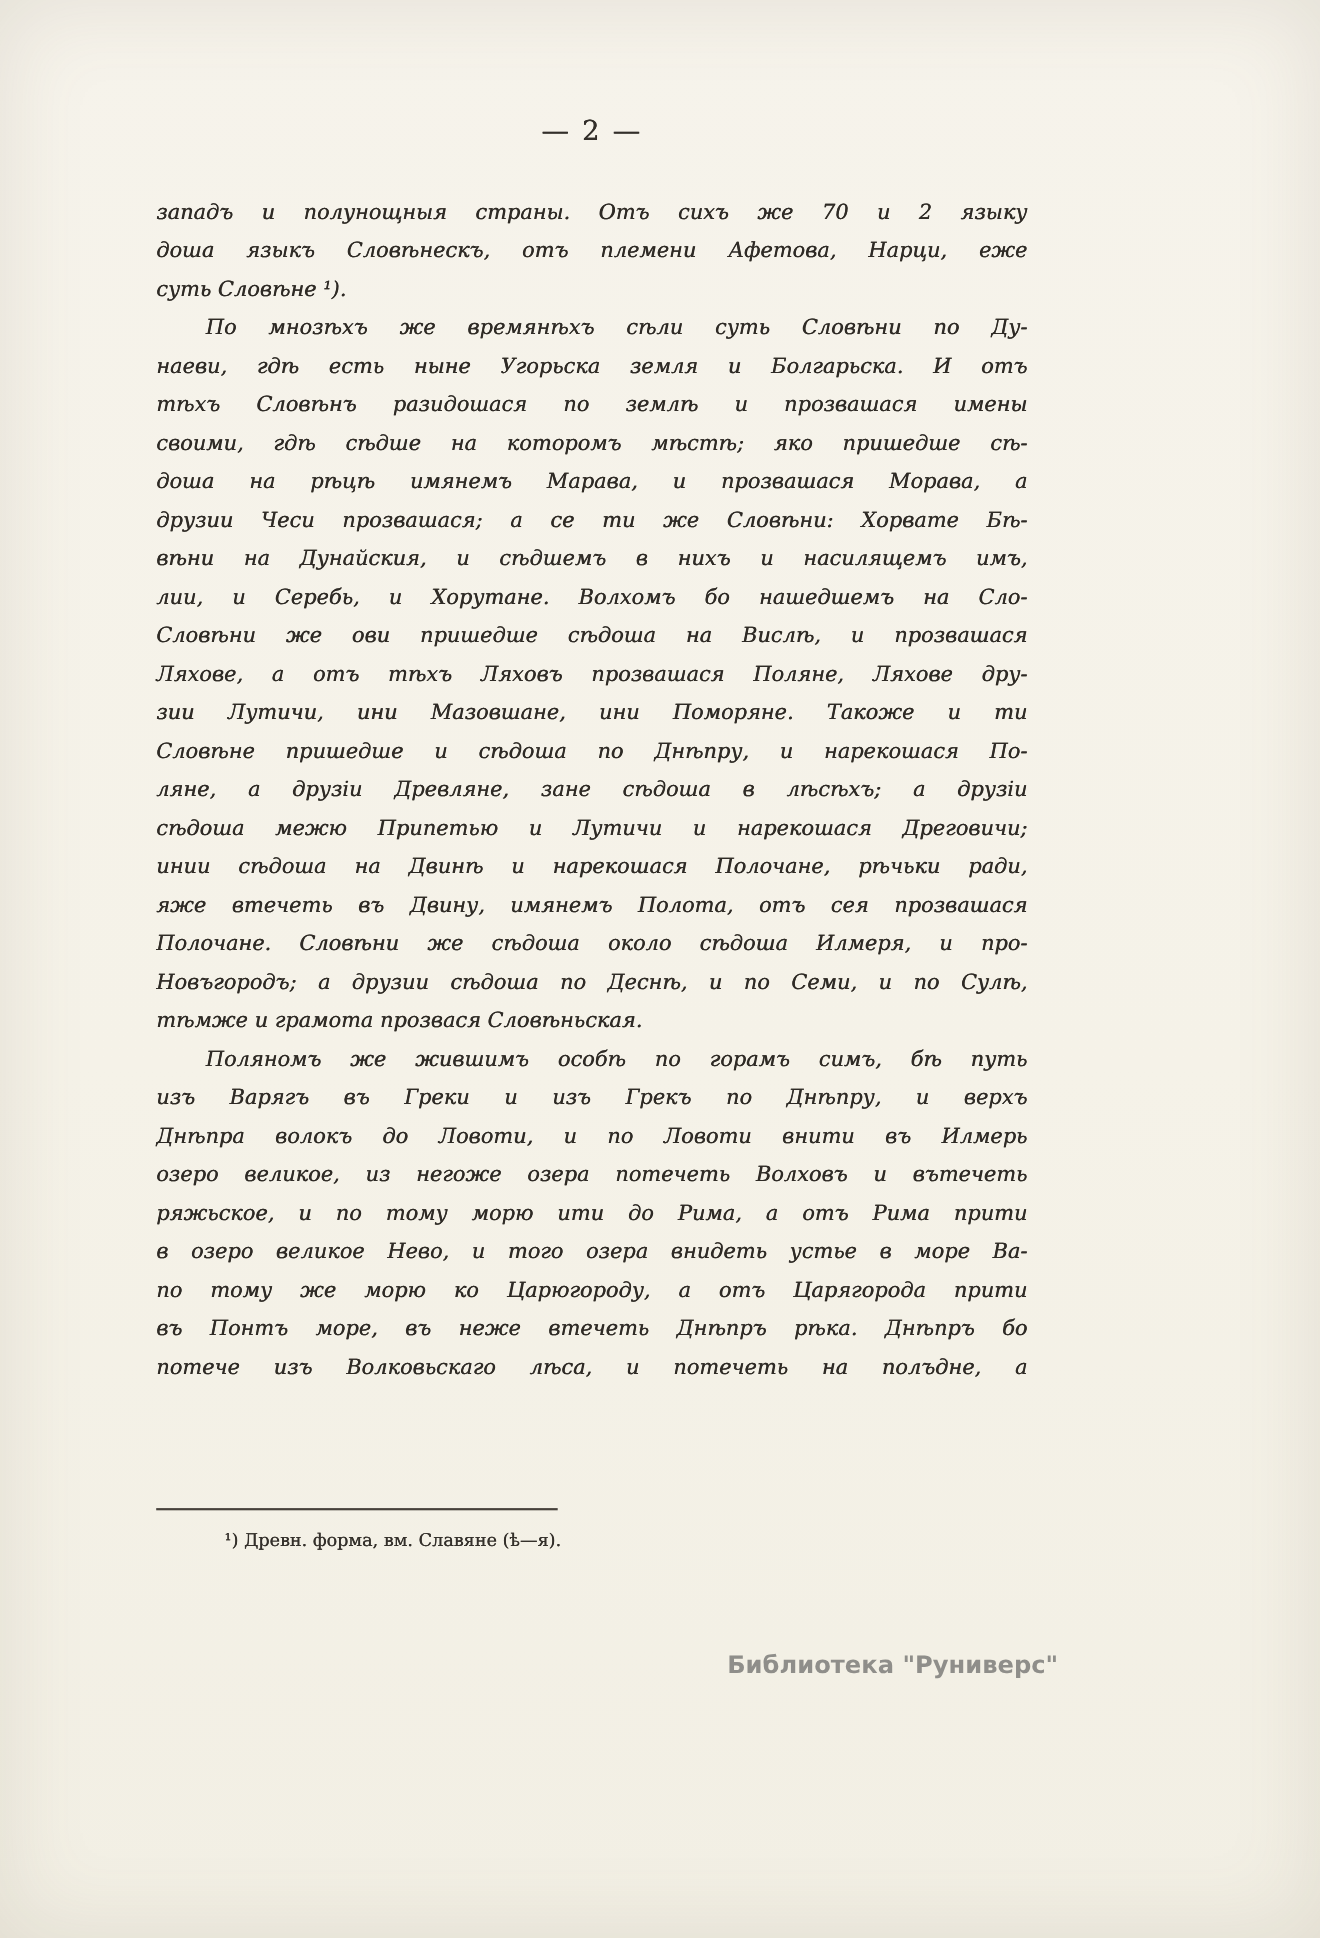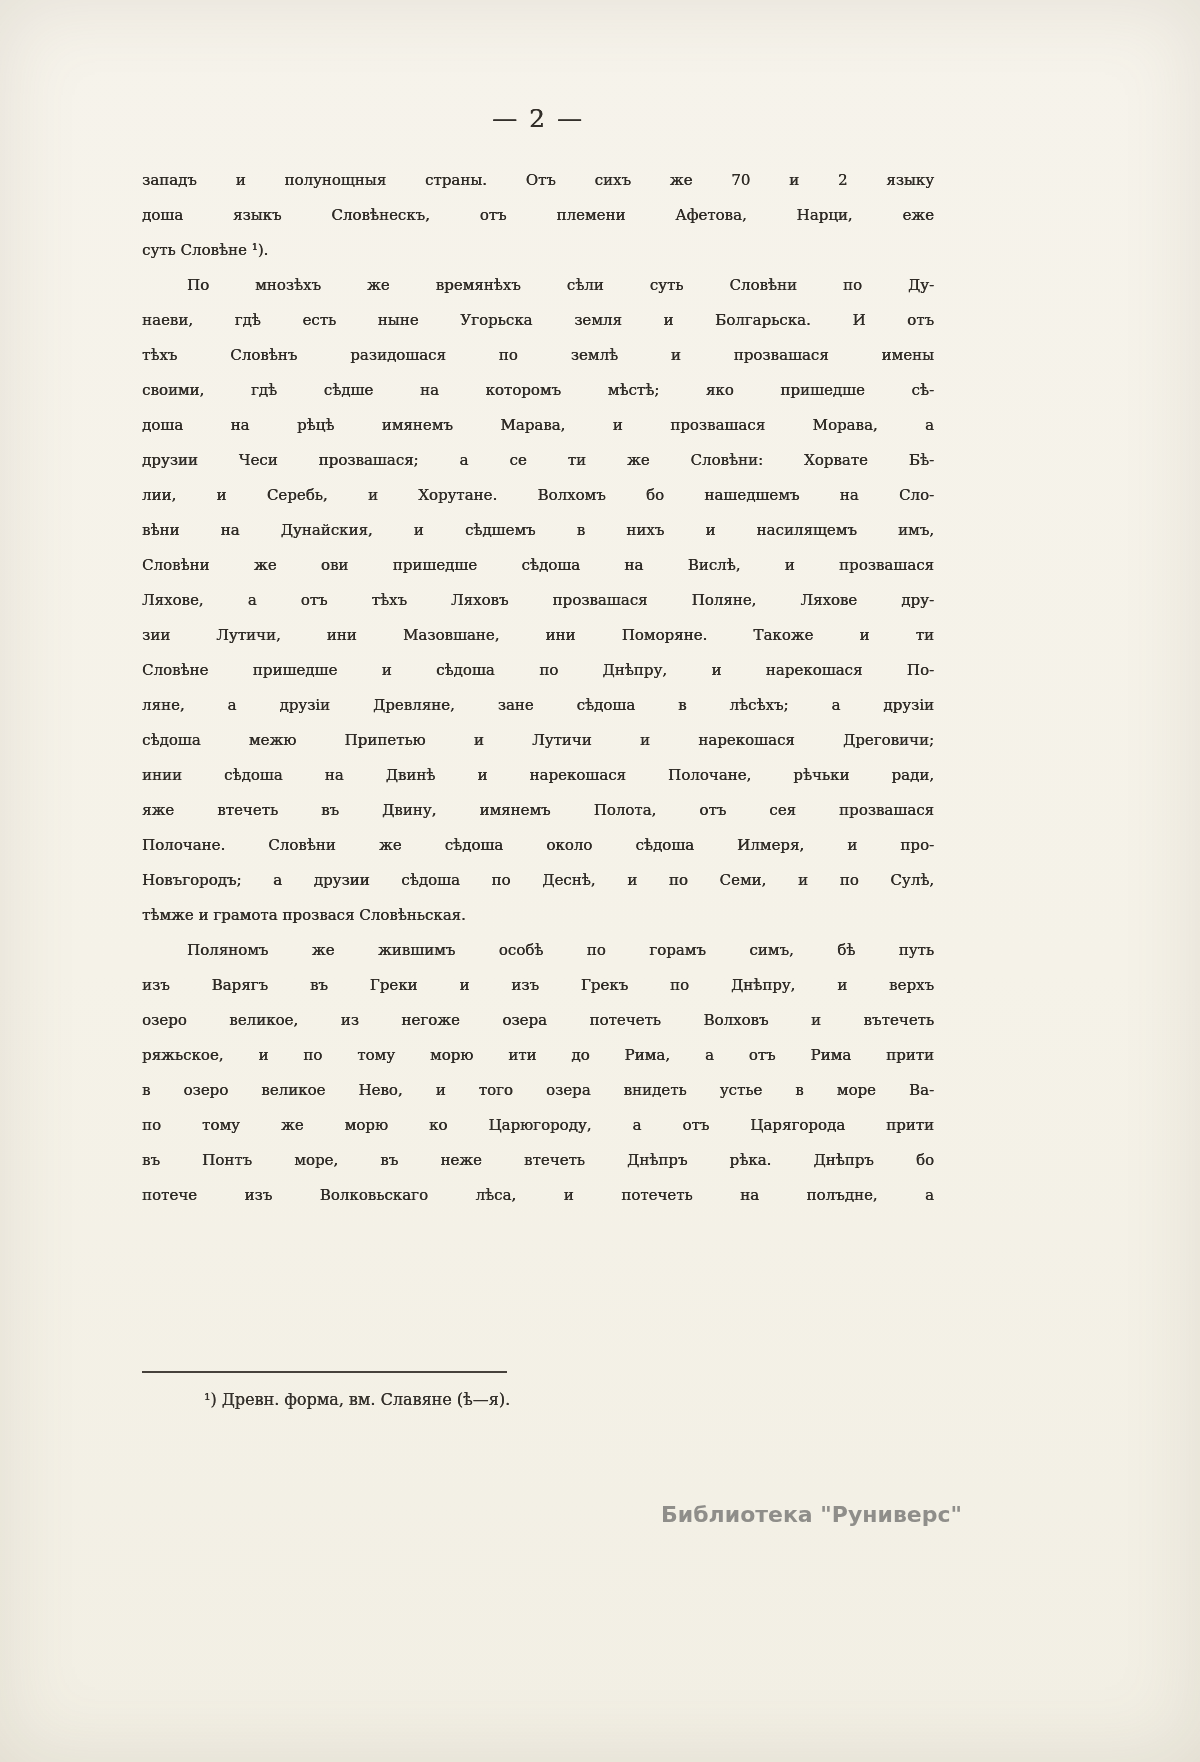--- a/index.html
+++ b/index.html
@@ -24,26 +24,27 @@
     left: 142px;
     width: 792px;
     text-align: center;
     font-size: 25px;
     letter-spacing: 2px;
     color: #332f2a;
     text-shadow: 0.3px 0 0 currentColor;
   }
   .text-block {
     position: absolute;
-    top: 163px;
+    top: 176px;
     left: 142px;
     width: 792px;
-    font-size: 15px;
+    font-size: 19px;
     color: #2f2b26;
     text-shadow: 0.3px 0 0 currentColor;
+    font-style: italic;
   }
   .line {
     line-height: 35px;
     text-align: justify;
     text-align-last: justify;
     white-space: normal;
     word-break: normal;
     hyphens: none;
   }
   .line.indent { text-indent: 45px; }
@@ -90,37 +91,38 @@
         <div class="line">доша языкъ Словѣнескъ, отъ племени Афетова, Нарци, еже</div>
         <div class="line last">суть Словѣне ¹).</div>
       </div>
       <div class="paragraph">
         <div class="line indent">По мнозѣхъ же времянѣхъ сѣли суть Словѣни по Ду-</div>
         <div class="line">наеви, гдѣ есть ныне Угорьска земля и Болгарьска. И отъ</div>
         <div class="line">тѣхъ Словѣнъ разидошася по землѣ и прозвашася имены</div>
         <div class="line">своими, гдѣ сѣдше на которомъ мѣстѣ; яко пришедше сѣ-</div>
         <div class="line">доша на рѣцѣ имянемъ Марава, и прозвашася Морава, а</div>
         <div class="line">друзии Чеси прозвашася; а се ти же Словѣни: Хорвате Бѣ-</div>
+        <div class="line">вѣни на Дунайския, и сѣдшемъ в нихъ и насилящемъ имъ,</div>
         <div class="line">лии, и Серебь, и Хорутане. Волхомъ бо нашедшемъ на Сло-</div>
-        <div class="line">вѣни на Дунайския, и сѣдшемъ в нихъ и насилящемъ имъ,</div>
         <div class="line">Словѣни же ови пришедше сѣдоша на Вислѣ, и прозвашася</div>
         <div class="line">Ляхове, а отъ тѣхъ Ляховъ прозвашася Поляне, Ляхове дру-</div>
         <div class="line">зии Лутичи, ини Мазовшане, ини Поморяне. Такоже и ти</div>
         <div class="line">Словѣне пришедше и сѣдоша по Днѣпру, и нарекошася По-</div>
         <div class="line">ляне, а друзiи Древляне, зане сѣдоша в лѣсѣхъ; а друзiи</div>
         <div class="line">сѣдоша межю Припетью и Лутичи и нарекошася Дреговичи;</div>
         <div class="line">инии сѣдоша на Двинѣ и нарекошася Полочане, рѣчьки ради,</div>
         <div class="line">яже втечеть въ Двину, имянемъ Полота, отъ сея прозвашася</div>
         <div class="line">Полочане. Словѣни же сѣдоша около сѣдоша Илмеря, и про-</div>
         <div class="line">Новъгородъ; а друзии сѣдоша по Деснѣ, и по Семи, и по Сулѣ,</div>
         <div class="line last">тѣмже и грамота прозвася Словѣньская.</div>
       </div>
       <div class="paragraph">
         <div class="line indent">Поляномъ же жившимъ особѣ по горамъ симъ, бѣ путь</div>
         <div class="line">изъ Варягъ въ Греки и изъ Грекъ по Днѣпру, и верхъ</div>
+        <div class="line">Днѣпра волокъ до Ловоти, и по Ловоти внити въ Илмерь</div>
         <div class="line">озеро великое, из негоже озера потечеть Волховъ и вътечеть</div>
         <div class="line">ряжьское, и по тому морю ити до Рима, а отъ Рима прити</div>
         <div class="line">в озеро великое Нево, и того озера внидеть устье в море Ва-</div>
         <div class="line">по тому же морю ко Царюгороду, а отъ Царягорода прити</div>
         <div class="line">въ Понтъ море, въ неже втечеть Днѣпръ рѣка. Днѣпръ бо</div>
         <div class="line">потече изъ Волковьскаго лѣса, и потечеть на полъдне, а</div>
       </div>
     </div>
 
   <div class="footnote-rule"></div>

